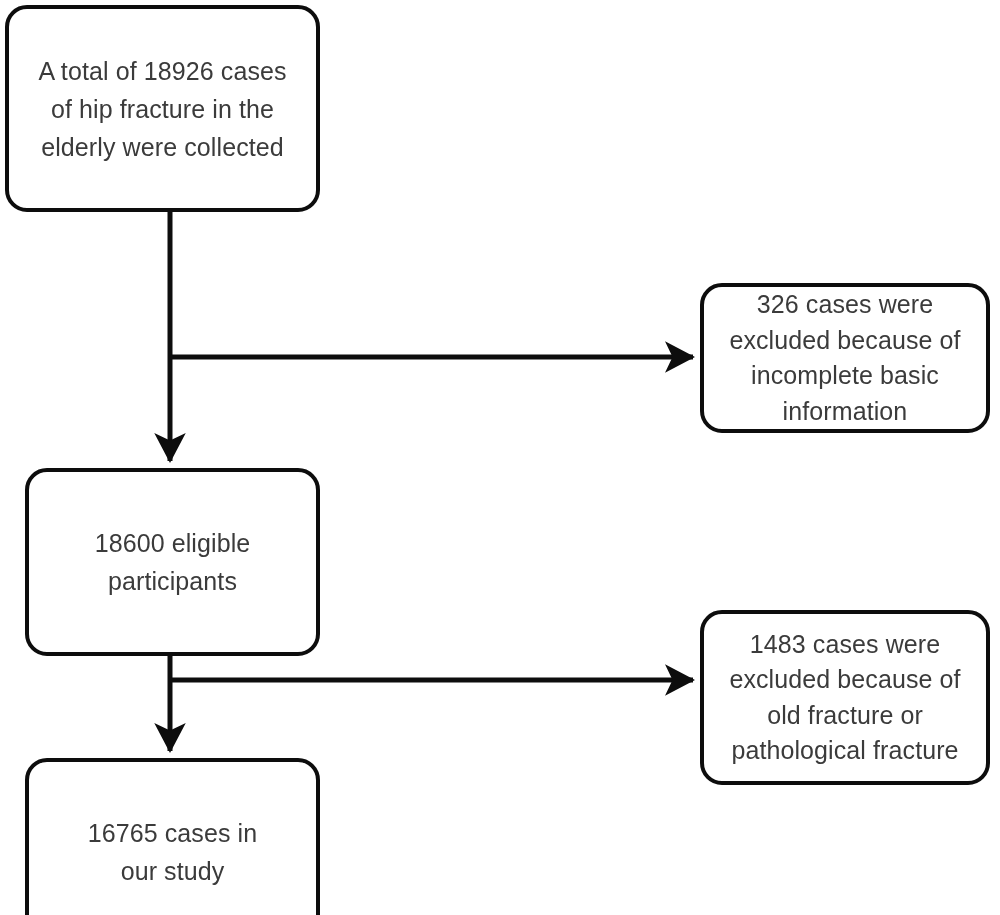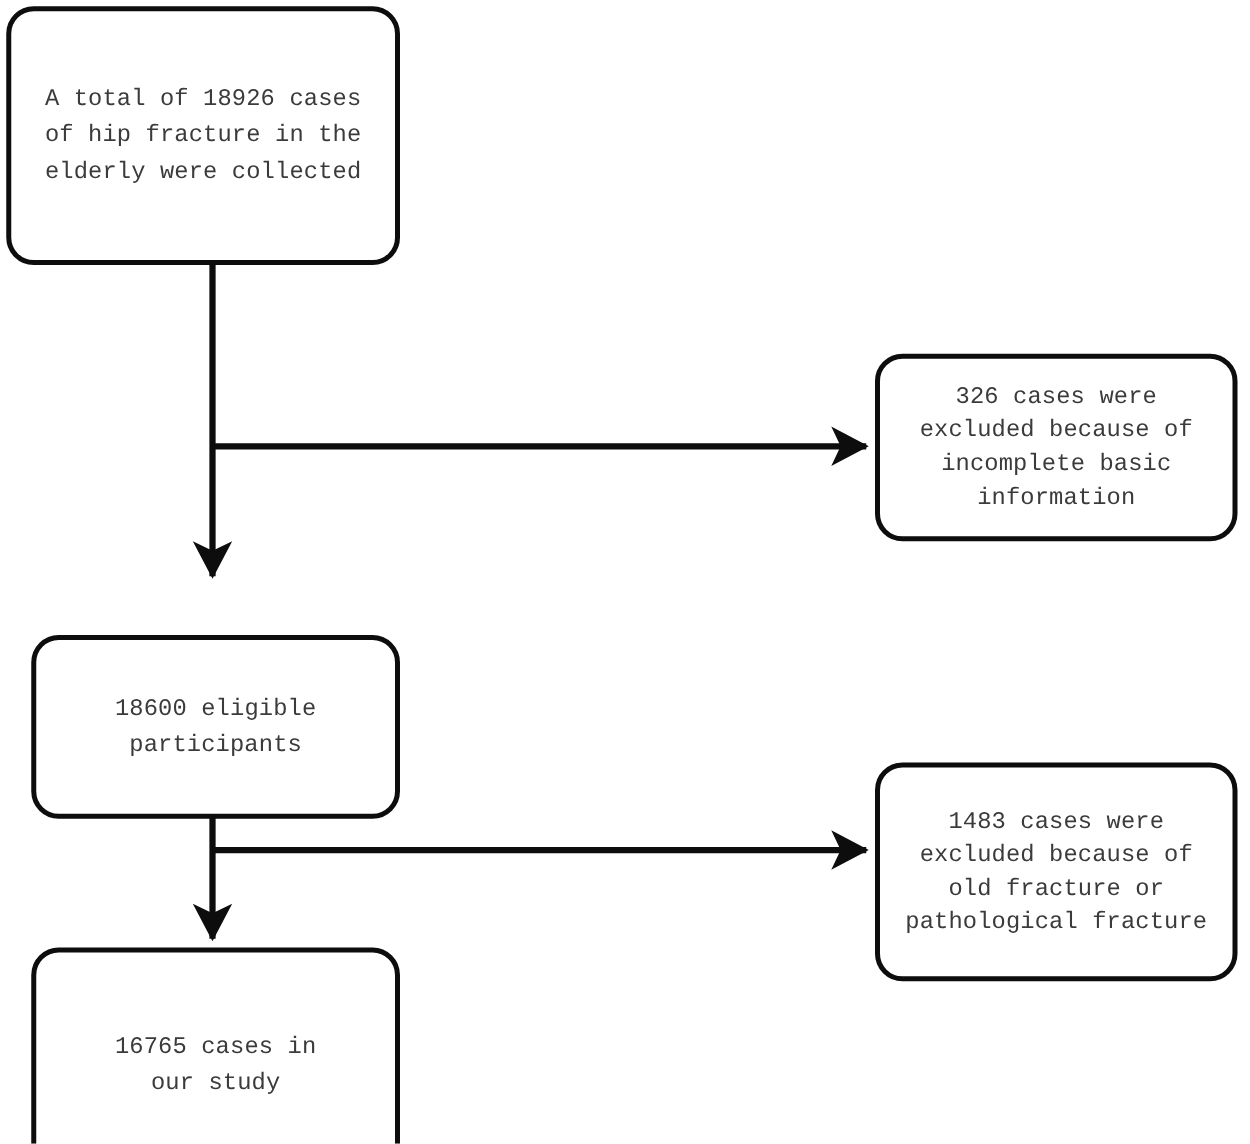--- a/index.html
+++ b/index.html
@@ -34,31 +34,30 @@
     display: flex;
     align-items: center;
     justify-content: center;
     z-index: 2;
   }
   .node-text {
     display: block;
     width: 100%;
     text-align: center;
     color: #3b3b3b;
-    font-size: 19px;
+    font-size: 25px;
     line-height: 1.52;
     padding: 0 10px;
     box-sizing: border-box;
     white-space: pre-line;
     letter-spacing: 0.1px;
-    font-family: Liberation Mono, monospace;
   }
   
   #box-total       { left: 5px;   top: 5px;   width: 315px; height: 207px; }
-  #box-eligible    { left: 25px;  top: 468px; width: 295px; height: 147px; margin-top: 40px; }
+  #box-eligible    { left: 25px;  top: 468px; width: 295px; height: 188px; }
   #box-final       { left: 25px;  top: 758px; width: 295px; height: 188px; }
   
   #box-excluded-1  { left: 700px; top: 283px; width: 290px; height: 150px; }
   #box-excluded-2  { left: 700px; top: 610px; width: 290px; height: 175px; }
   #box-excluded-1 .node-text,
   #box-excluded-2 .node-text { line-height: 1.42; }
 </style>
 </head>
 <body>
 

